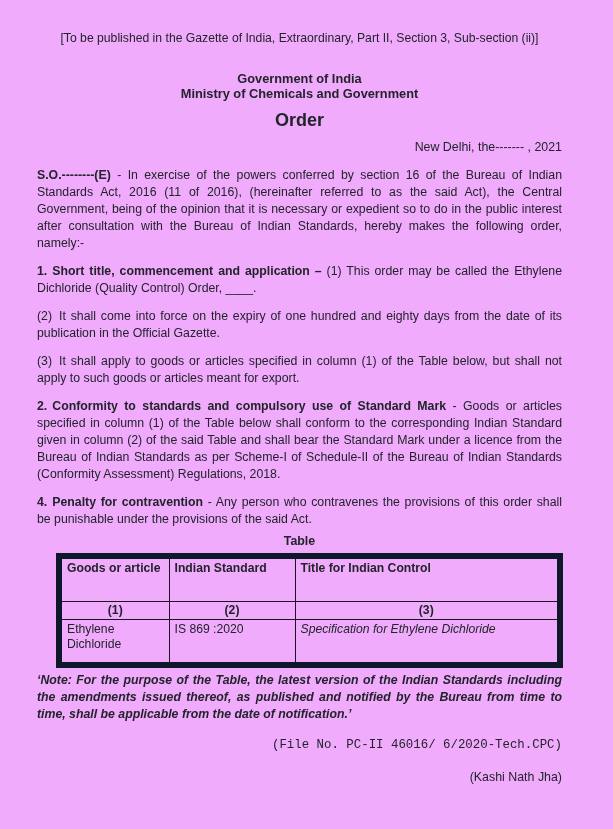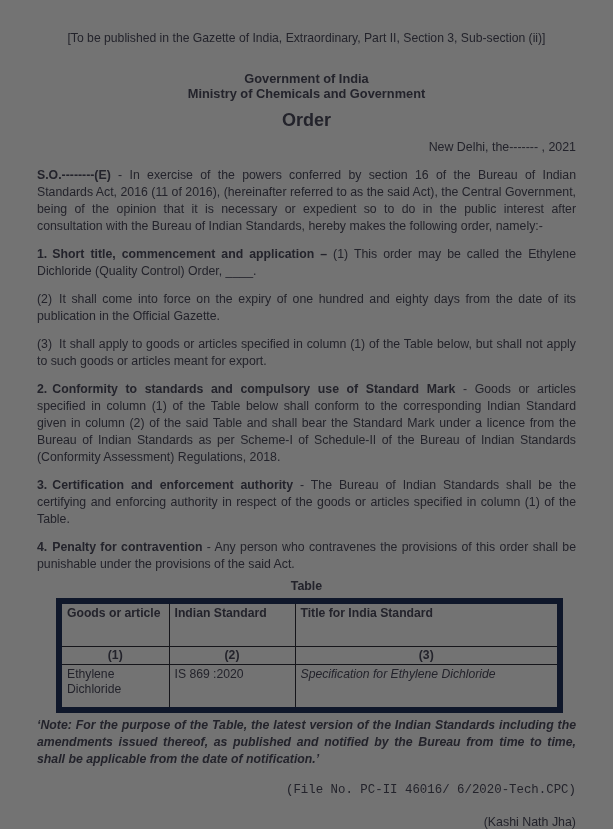--- a/index.html
+++ b/index.html
@@ -1,21 +1,21 @@
 <!DOCTYPE html>
 <html><head>
 <meta charset="utf-8">
 <style>
   html,body{margin:0;padding:0;background:#ffffff;}
   .page{
     width:613px;height:829px;box-sizing:border-box;
-    background:#737373;color:#23232b;
+    background:#f0abfc;color:#23232b;
     font-family:"Liberation Sans", sans-serif;
     font-size:12.3px;line-height:17px;
-    padding:30px 37px 0 37px;
+    padding:30px 51px 0 37px;
     overflow:hidden;position:relative;
   }
   p{margin:0;}
   .bold{font-weight:700;}
   .gazette{text-align:center;margin-bottom:24px;font-size:12.2px;}
   .hdr-block{text-align:center;font-weight:700;}
   .hdr-block .l1,.hdr-block .l2{font-size:12.8px;line-height:15px;}
   .hdr-block .l3{font-size:12.0px;line-height:15px;}
   .order-heading{text-align:center;font-weight:700;margin-top:11px;font-size:18px;}
   .dateline{text-align:right;margin-top:10px;font-size:12.4px;}
@@ -59,37 +59,36 @@
   <p class="para"><span class="bold">S.O.--------(E)</span> <span>- In exercise of the powers conferred by section 16 of the Bureau of Indian Standards Act, 2016 (11 of 2016), (hereinafter referred to as the said Act), the Central Government, being of the opinion that it is necessary or expedient so to do in the public interest after consultation with the Bureau of Indian Standards, hereby makes the following order, namely:-</span></p>
 
   <p class="para"><span class="num">1.</span><span class="title">Short title, commencement and application –</span> <span>(1) This order may be called the Ethylene Dichloride (Quality Control) Order, ____.</span></p>
 
   <p class="para sub"><span class="num">(2)</span><span>It shall come into force on the expiry of one hundred and eighty days from the date of its publication in the Official Gazette.</span></p>
 
   <p class="para sub"><span class="num">(3)</span><span>It shall apply to goods or articles specified in column (1) of the Table below, but shall not apply to such goods or articles meant for export.</span></p>
 
   <p class="para"><span class="num">2.</span><span class="title">Conformity to standards and compulsory use of Standard Mark</span> <span>- Goods or articles specified in column (1) of the Table below shall conform to the corresponding Indian Standard given in column (2) of the said Table and shall bear the Standard Mark under a licence from the Bureau of Indian Standards as per Scheme-I of Schedule-II of the Bureau of Indian Standards (Conformity Assessment) Regulations, 2018.</span></p>
 
-  <p class="para"><span class="num">3.</span><span class="title">Certification and enforcement authority</span> <span>- The Bureau of Indian Standards shall be the certifying and enforcing authority in respect of the goods or articles specified in column (1) of the Table.</span></p>
 
   <p class="para"><span class="num">4.</span><span class="title">Penalty for contravention</span> <span>- Any person who contravenes the provisions of this order shall be punishable under the provisions of the said Act.</span></p>
 
   <p class="table-caption">Table</p>
 
   <table class="std">
     <colgroup>
       <col style="width:110px">
       <col style="width:126px">
       <col style="width:265px">
     </colgroup>
     <thead>
       <tr class="hdr-row">
         <th>Goods or article</th>
         <th>Indian Standard</th>
-        <th>Title for India Standard</th>
+        <th>Title for Indian Control</th>
       </tr>
       <tr class="num-row">
         <th>(1)</th>
         <th>(2)</th>
         <th>(3)</th>
       </tr>
     </thead>
     <tbody>
       <tr class="data-row">
         <td>Ethylene Dichloride</td>

